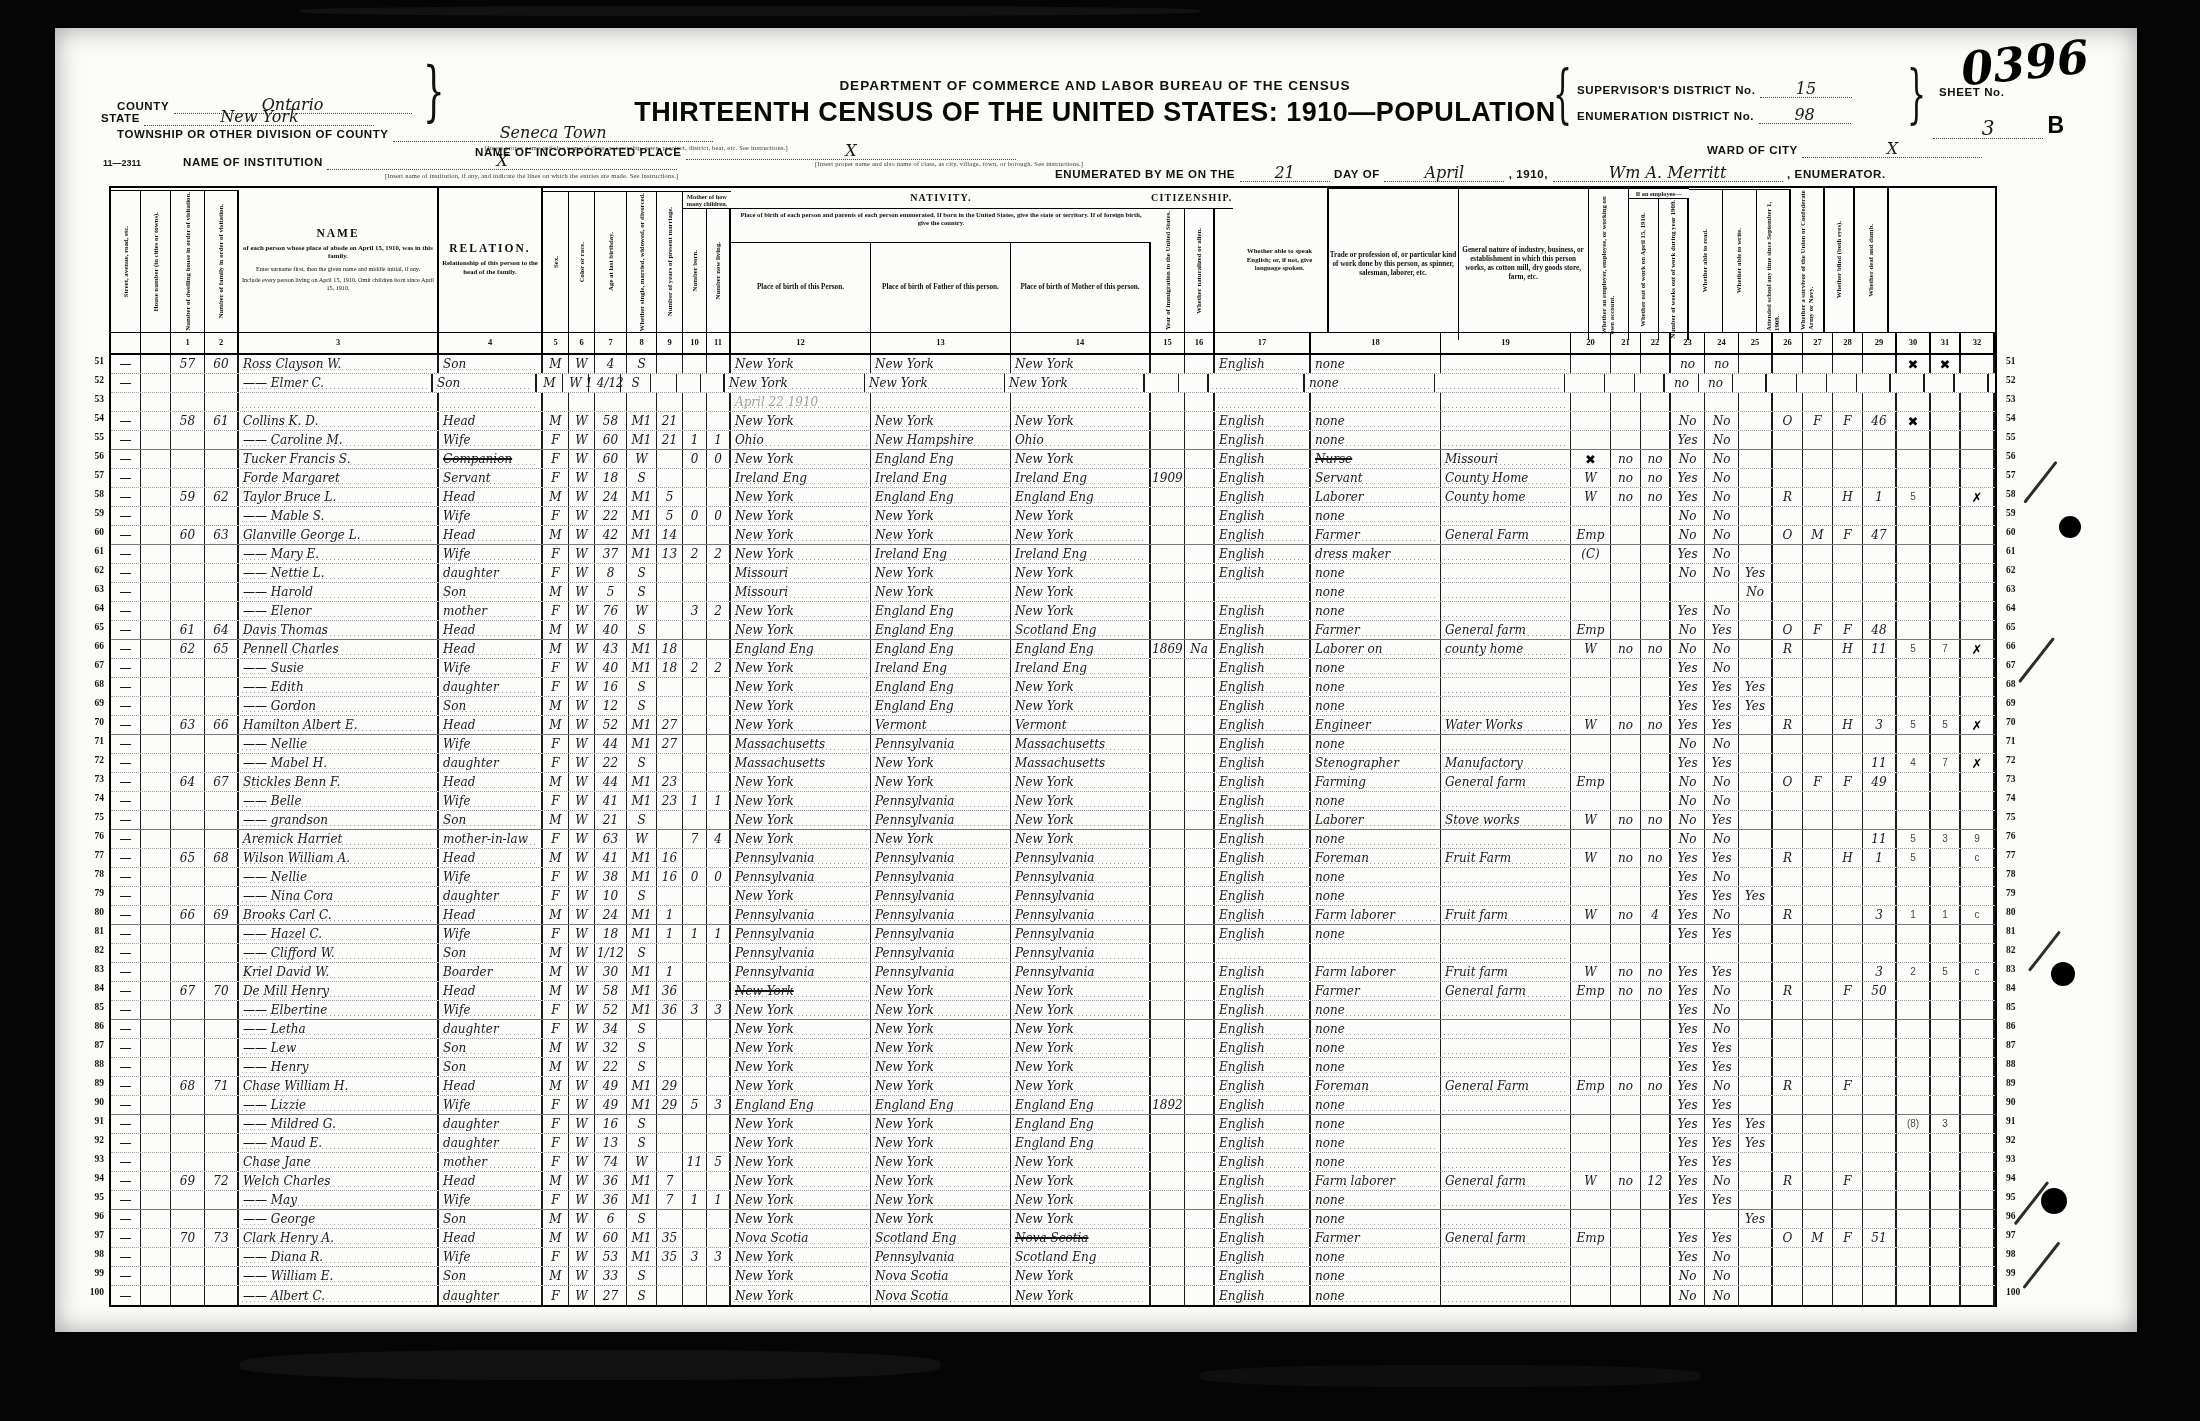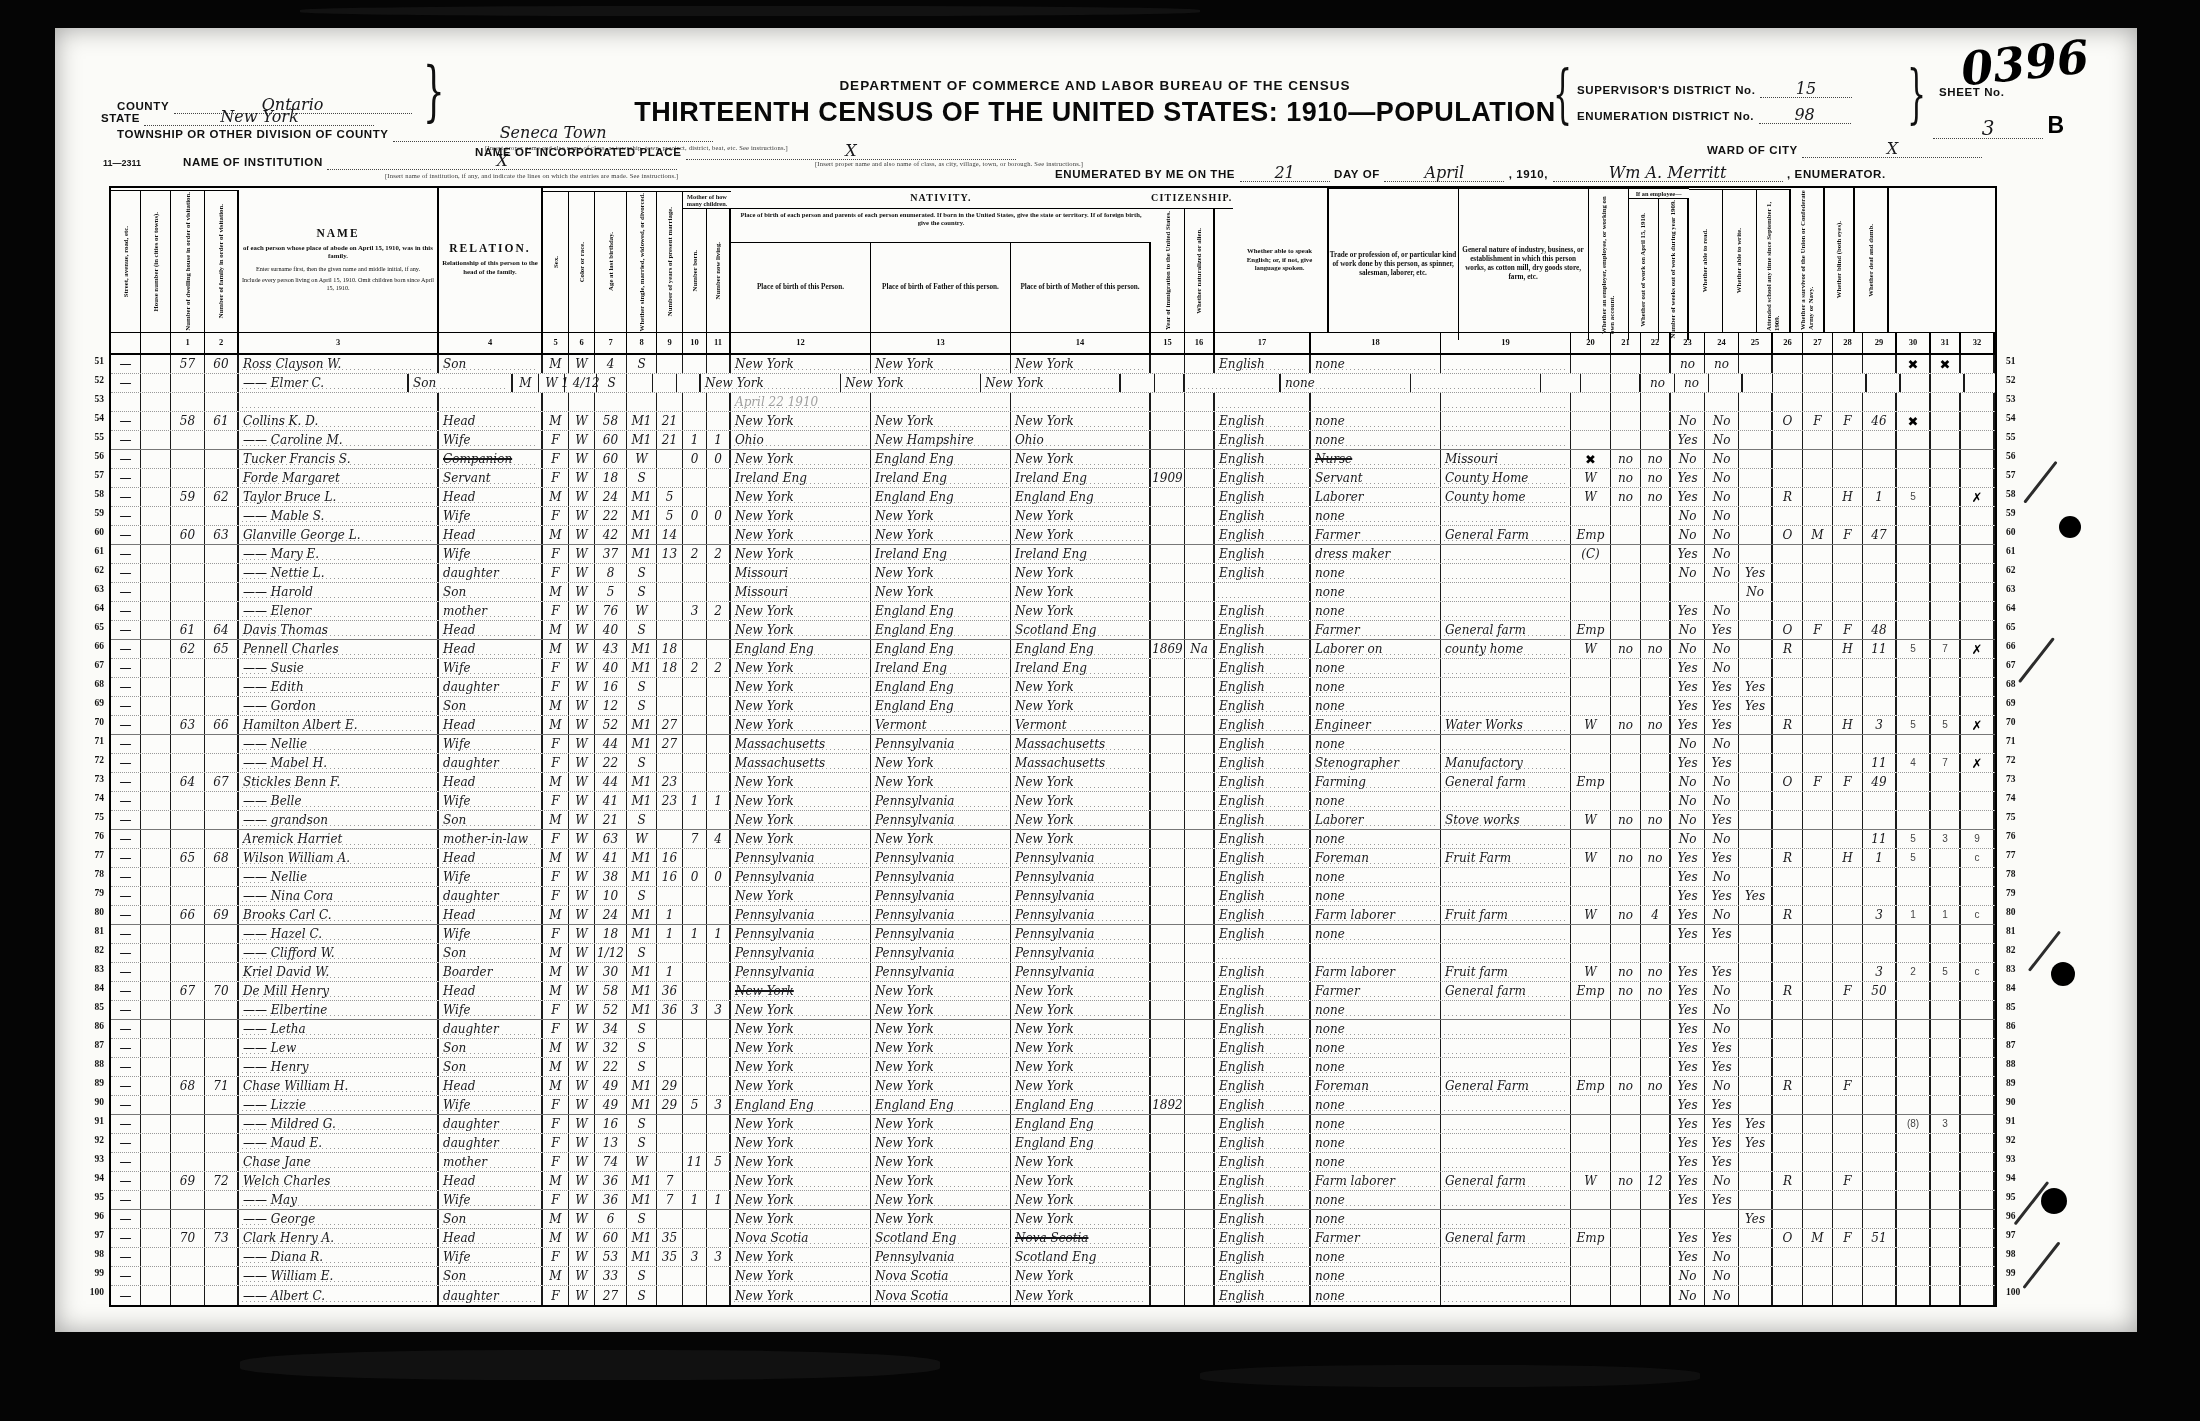--- a/index.html
+++ b/index.html
@@ -453,21 +453,21 @@
           </div>
           <div class="c gb" style="width: 34px;"></div>
         </div>
         <div class="r">
           <div class="c" style="width: 30px;">
             <span class="hw">—</span>
           </div>
           <div class="c" style="width: 30px;"></div>
           <div class="c" style="width: 34px;"></div>
           <div class="c gb" style="width: 34px;"></div>
-          <div class="c cl gb" style="width: 170px;">
+          <div class="c cl gb" style="width: 194px;">
             <span class="hw">—— Elmer C.</span>
           </div>
           <div class="c cl gb" style="width: 104px;">
             <span class="hw">Son</span>
           </div>
           <div class="c" style="width: 26px;">
             <span class="hw">M</span>
           </div>
           <div class="c" style="width: 26px;">
             <span class="hw">W</span>

